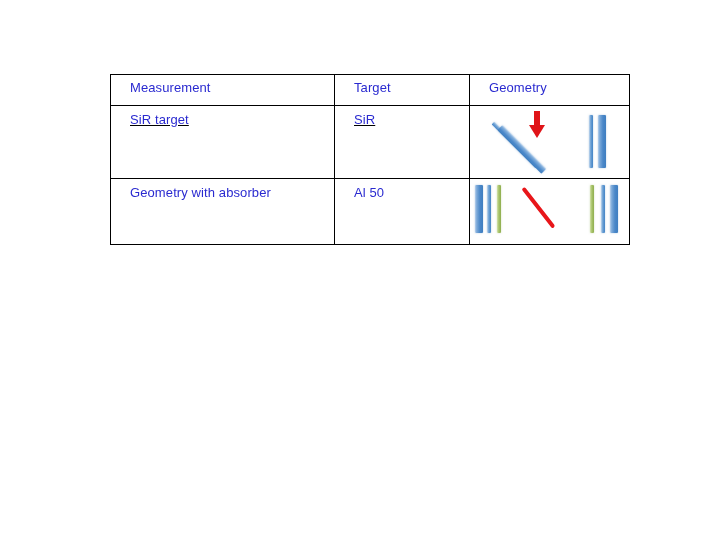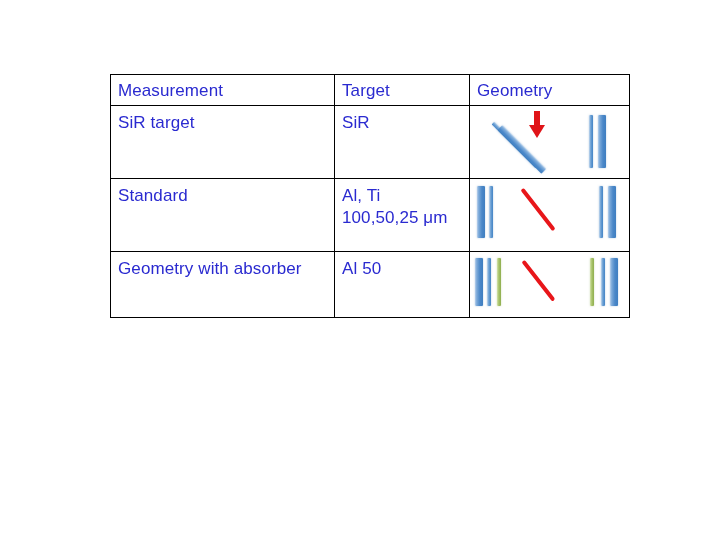--- a/index.html
+++ b/index.html
@@ -39,32 +39,33 @@
     vertical-align: top;
     background: #ffffff;
   }
 
   .col-measurement { width: 224px; }
   .col-target      { width: 135px; }
   .col-geometry    { width: 160px; }
 
   .cell-text {
     color: #2a2ad0;
-    font-size: 17px;
+    font-size: 13px;
     line-height: 1.28;
     padding: 6px 0 0 7px;
     white-space: pre-line;
     letter-spacing: 0.1px;
+    margin-left: 12px;
   }
 
   .hdr-row td { height: 30px; }
   .hdr-row .cell-text { padding-top: 5px; }
 
   .body-row td { height: 65px; }
-  .row-tall td { height: 72px; }
+  .row-tall td { height: 72px; text-decoration: underline; }
 
   
   .geom {
     position: relative;
     width: 100%;
     height: 100%;
     overflow: hidden;
   }
 
   
@@ -181,38 +182,20 @@
               <div class="shaft"></div>
               <div class="head"></div>
             </div>
             <div class="bar bar-thin" style="left:119px; top:9px;  height:53px;"></div>
             <div class="bar bar-thick" style="left:128px; top:9px;  height:53px;"></div>
           </div>
         </td>
       </tr>
 
 
-      <tr class="body-row row-tall">
-        <td>
-          <div class="cell-text">Standard</div>
-        </td>
-        <td>
-          <div class="cell-text">Al, Ti
-100,50,25 μm</div>
-        </td>
-        <td>
-          <div class="geom">
-            <div class="bar bar-thick" style="left:7px;  top:7px; height:52px;"></div>
-            <div class="bar bar-thin" style="left:19px; top:7px; height:52px;"></div>
-            <div class="diag diag-red" style="left:52px; top:8px; width:52px; transform:rotate(52deg);"></div>
-            <div class="bar bar-thin" style="left:129px; top:7px; height:52px;"></div>
-            <div class="bar bar-thick" style="left:138px; top:7px; height:52px;"></div>
-          </div>
-        </td>
-      </tr>
 
       <tr class="body-row">
         <td>
           <div class="cell-text">Geometry with absorber</div>
         </td>
         <td>
           <div class="cell-text">Al 50</div>
         </td>
         <td>
           <div class="geom">

